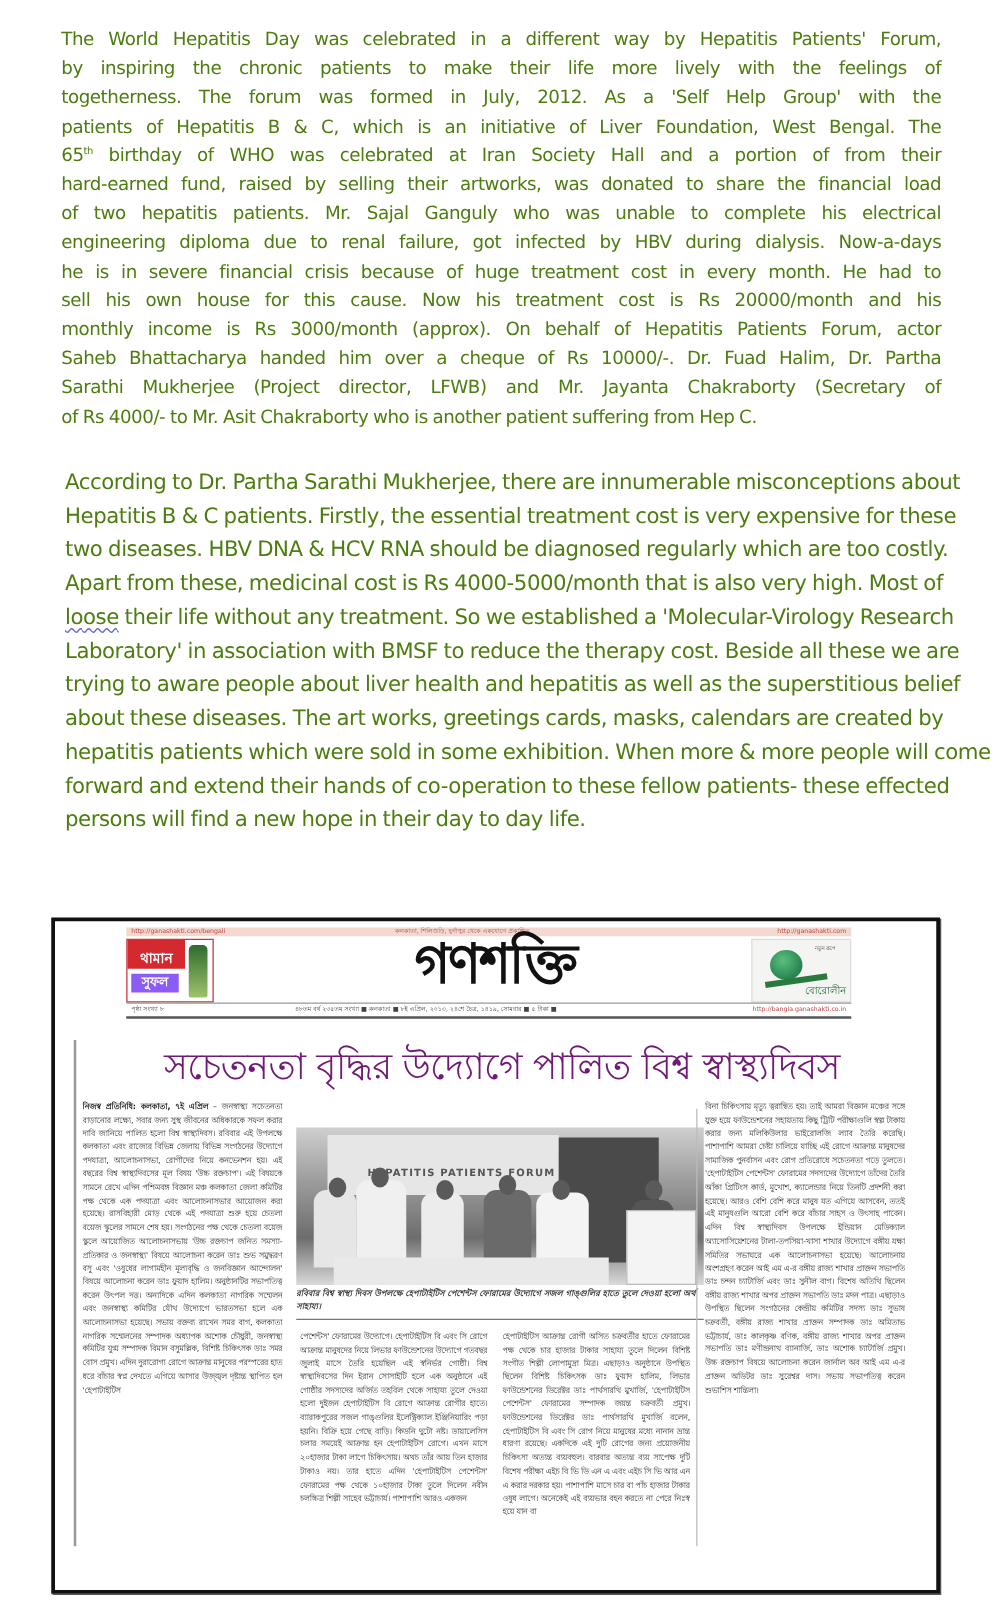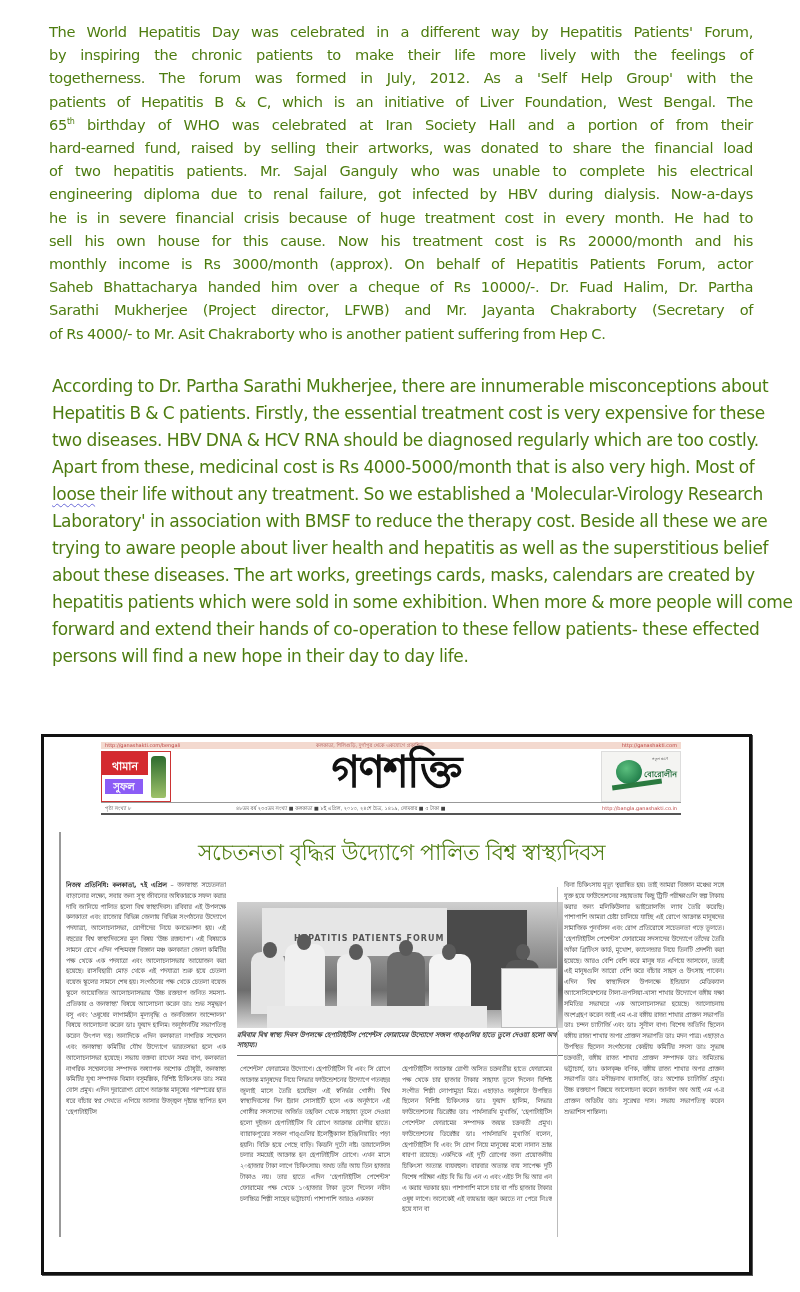--- a/index.html
+++ b/index.html
@@ -19,29 +19,29 @@
   .urlbar { position:absolute; left:0; top:0; width:580px; height:7px; background:#f3d9cf; font-size:5px; color:#b44; line-height:7px; }
   .urlbar span { position:absolute; top:0; }
   .ad-left { position:absolute; left:0; top:9px; width:68px; height:49px; border:1px solid #c33; background:#fff; }
   .ad-left .red { position:absolute; left:0; top:0; width:46px; height:23px; background:#d42a2f; color:#fff; font-size:11px; font-weight:bold; text-align:center; line-height:30px; }
   .ad-left .green { position:absolute; left:3px; top:27px; width:38px; height:15px; background:#8b5cf6; color:#fff; font-size:10px; font-weight:bold; text-align:center; line-height:15px; }
   .ad-left .bottle { position:absolute; left:49px; top:4px; width:15px; height:42px; background:linear-gradient(#2e6b2e,#9ec26a); border-radius:4px 4px 2px 2px; }
   .logo { position:absolute; left:200px; top:4px; width:190px; height:52px; font-family:"DejaVu Serif", serif; font-size:44px; font-weight:bold; color:#111; text-align:center; line-height:52px; letter-spacing:-2px; }
   .ad-right { position:absolute; left:500px; top:9px; width:78px; height:49px; background:#f4f4f2; border:1px solid #ddd; }
   .ad-right .ball { position:absolute; left:14px; top:8px; width:26px; height:24px; background:radial-gradient(circle at 40% 35%, #5bbf7e, #0f6a3a); border-radius:50%; }
   .ad-right .tube { position:absolute; left:10px; top:30px; width:50px; height:5px; background:#2a7a40; transform:rotate(-8deg); }
-  .ad-right .brand { position:absolute; right:3px; bottom:20px; font-size:8px; color:#1d6a37; font-weight:bold; }
+  .ad-right .brand { position:absolute; right:3px; bottom:2px; font-size:8px; color:#1d6a37; font-weight:normal; }
   .ad-right .tag { position:absolute; right:4px; top:4px; width:24px; font-size:4px; line-height:5px; color:#333; }
   .rule1 { position:absolute; left:0; top:60px; width:580px; border-top:1px solid #999; }
   .dateline { position:absolute; left:0; top:62px; width:580px; height:8px; font-size:5px; color:#444; line-height:8px; }
   .dateline span { position:absolute; top:0; }
   .rule2 { position:absolute; left:0; top:71px; width:580px; border-top:2px solid #555; }
 
   .vbar { position:absolute; left:15px; top:95px; width:2px; height:405px; background:#999; }
-  .headline { position:absolute; left:20px; top:95px; width:675px; height:42px; font-family:"DejaVu Sans", sans-serif; font-size:22px; color:#4d7c0f; text-align:center; line-height:42px; letter-spacing:-0.5px; white-space:nowrap; }
+  .headline { position:absolute; left:20px; top:95px; width:675px; height:42px; font-family:"DejaVu Sans", sans-serif; font-size:29px; color:#701a75; text-align:center; line-height:42px; letter-spacing:-0.5px; white-space:nowrap; }
 
   .col { position:absolute; font-size:6.4px; line-height:10.8px; color:#333; text-align:justify; overflow:hidden; letter-spacing:-0.2px; }
   .col .byline { font-weight:bold; color:#222; }
   #col1 { left:22px; top:143px; width:160px; height:356px; }
   #col2 { left:196px; top:327px; width:150px; height:172px; }
   #col3 { left:358px; top:327px; width:150px; height:172px; }
   #col4 { left:520px; top:143px; width:160px; height:356px; }
   .col-rule { position:absolute; left:513px; top:150px; width:1px; height:350px; background:#bbb; }
 
   .photo { position:absolute; left:193px; top:165px; width:326px; height:126px; background:linear-gradient(180deg,#cfcfcf 0%,#9b9b9b 35%,#6d6d6d 70%,#dadada 100%); overflow:hidden; }

